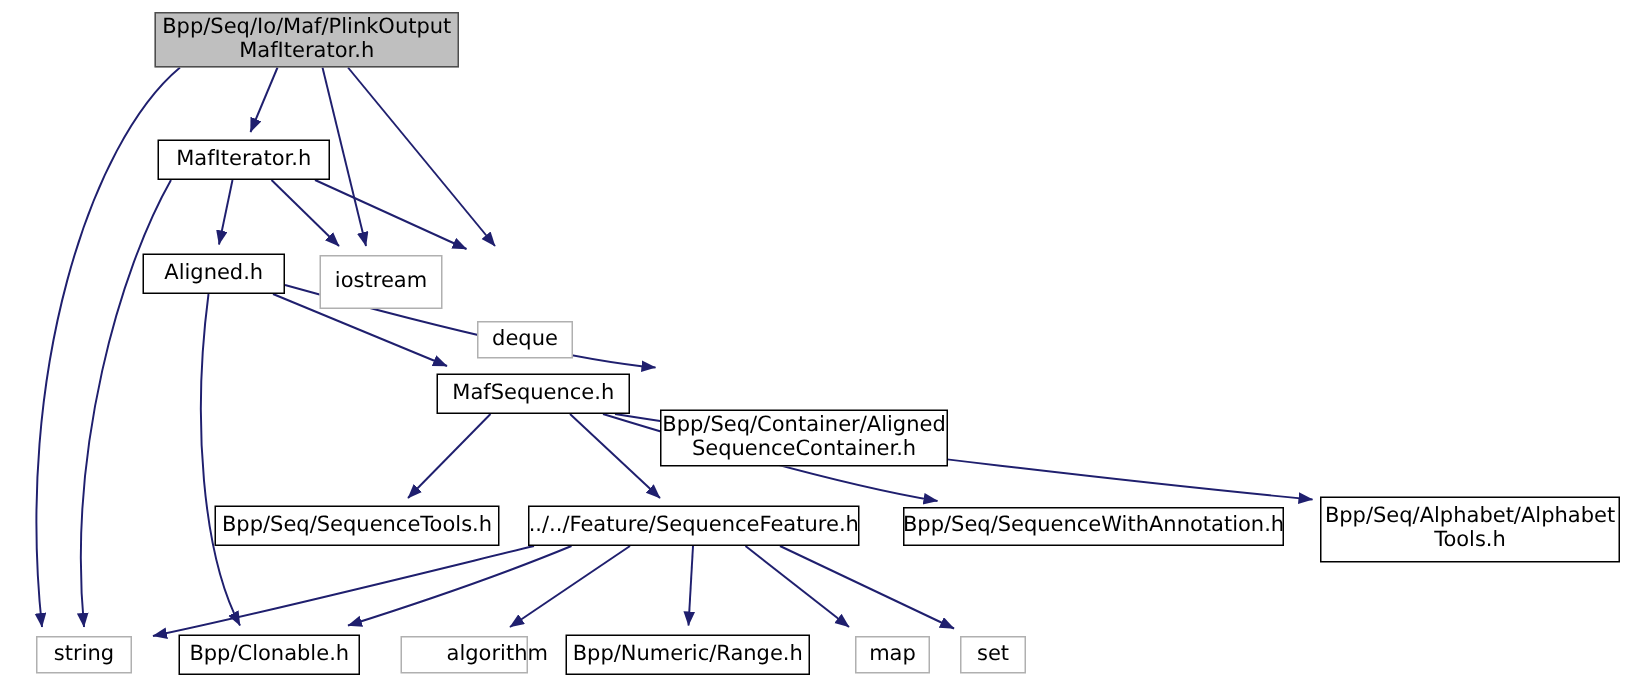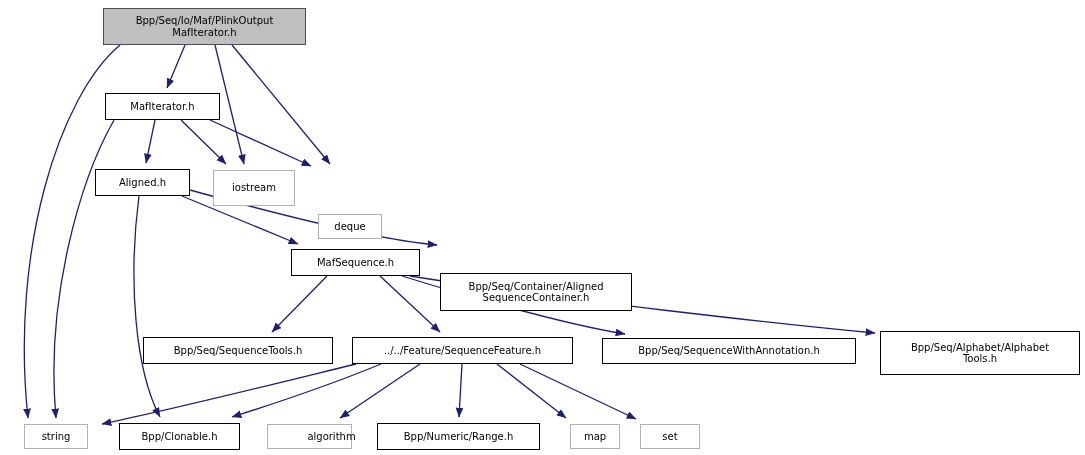--- a/index.html
+++ b/index.html
@@ -23,21 +23,21 @@
     height: 455px;
   }
   .node {
     position: absolute;
     box-sizing: border-box;
     display: flex;
     align-items: center;
     justify-content: center;
     text-align: center;
     line-height: 1.12;
-    font-size: 10px;
+    font-size: 14px;
     color: #000000;
     background: #ffffff;
     white-space: pre-line;
     z-index: 2;
   }
   .node.local {
     border: 1.4px solid #000000;
   }
   .node.system {
     border: 1px solid #b0b0b0;
@@ -98,15 +98,15 @@
       <div class="node local" style="left: 143px; top: 337px; width: 190px; height: 27px;"><span class="node-label">Bpp/Seq/SequenceTools.h</span></div>
       <div class="node local" style="left: 352px; top: 337px; width: 221px; height: 27px;"><span class="node-label">../../Feature/SequenceFeature.h</span></div>
       <div class="node local" style="left: 602px; top: 338px; width: 254px; height: 26px;"><span class="node-label">Bpp/Seq/SequenceWithAnnotation.h</span></div>
       <div class="node local" style="left: 880px; top: 331px; width: 200px; height: 44px;"><span class="node-label">Bpp/Seq/Alphabet/Alphabet
 Tools.h</span></div>
       <div class="node system" style="left: 24px; top: 424px; width: 64px; height: 25px; align-items: center;"><span class="node-label">string</span></div>
       <div class="node local" style="left: 119px; top: 423px; width: 121px; height: 27px;"><span class="node-label">Bpp/Clonable.h</span></div>
       <div class="node system" style="left: 267px; top: 424px; width: 85px; height: 25px; padding-left: 44px;"><span class="node-label">algorithm</span></div>
       <div class="node local" style="left: 377px; top: 423px; width: 163px; height: 27px;"><span class="node-label">Bpp/Numeric/Range.h</span></div>
       <div class="node system" style="left: 570px; top: 424px; width: 50px; height: 25px;"><span class="node-label">map</span></div>
-      <div class="node system" style="left: 640px; top: 424px; width: 60px; height: 25px;"><span class="node-label">set</span></div>
+      <div class="node system" style="left: 640px; top: 424px; width: 44px; height: 25px;"><span class="node-label">set</span></div>
     </div>
 </div>
 
 </body></html>

